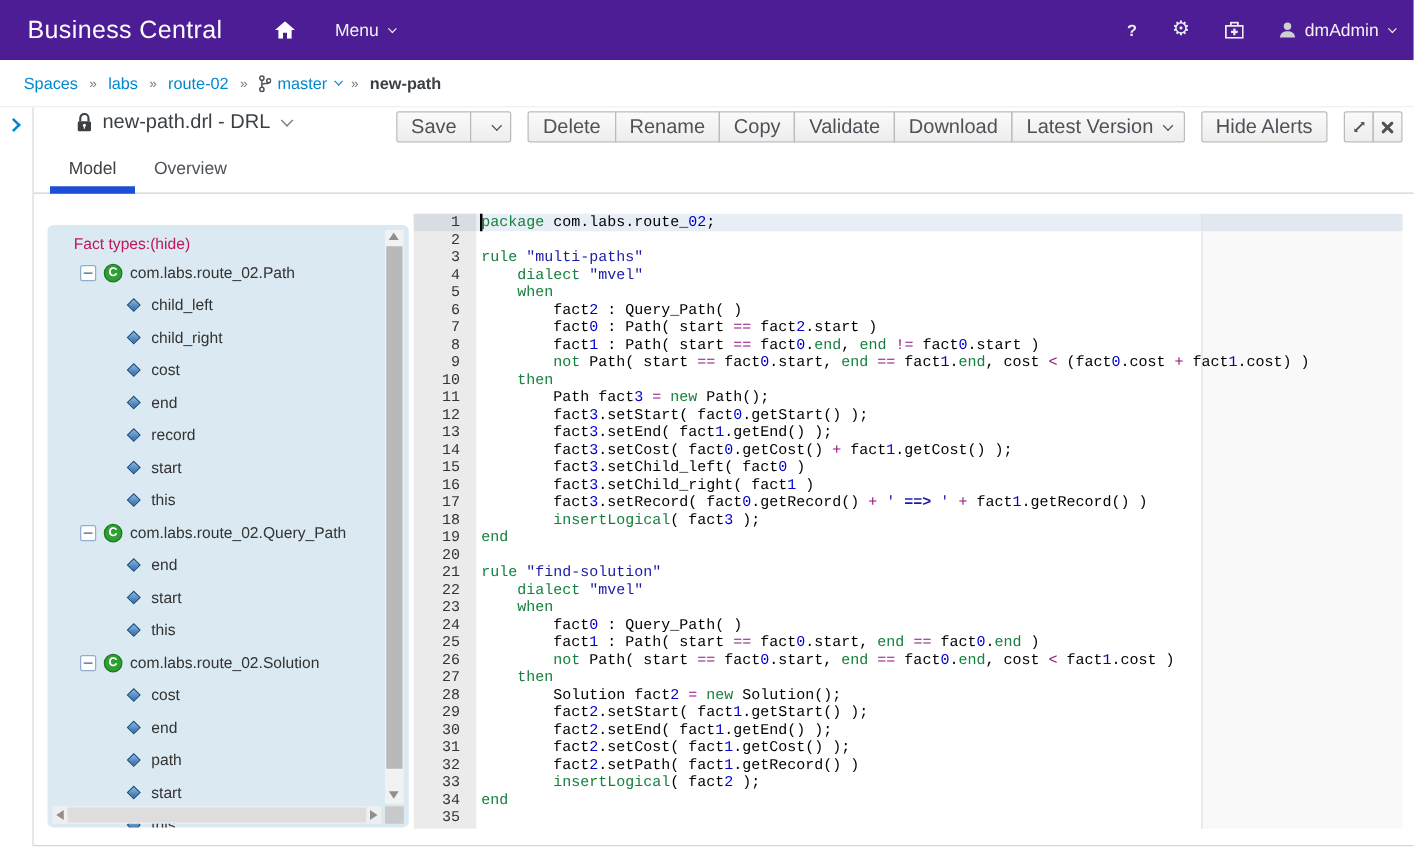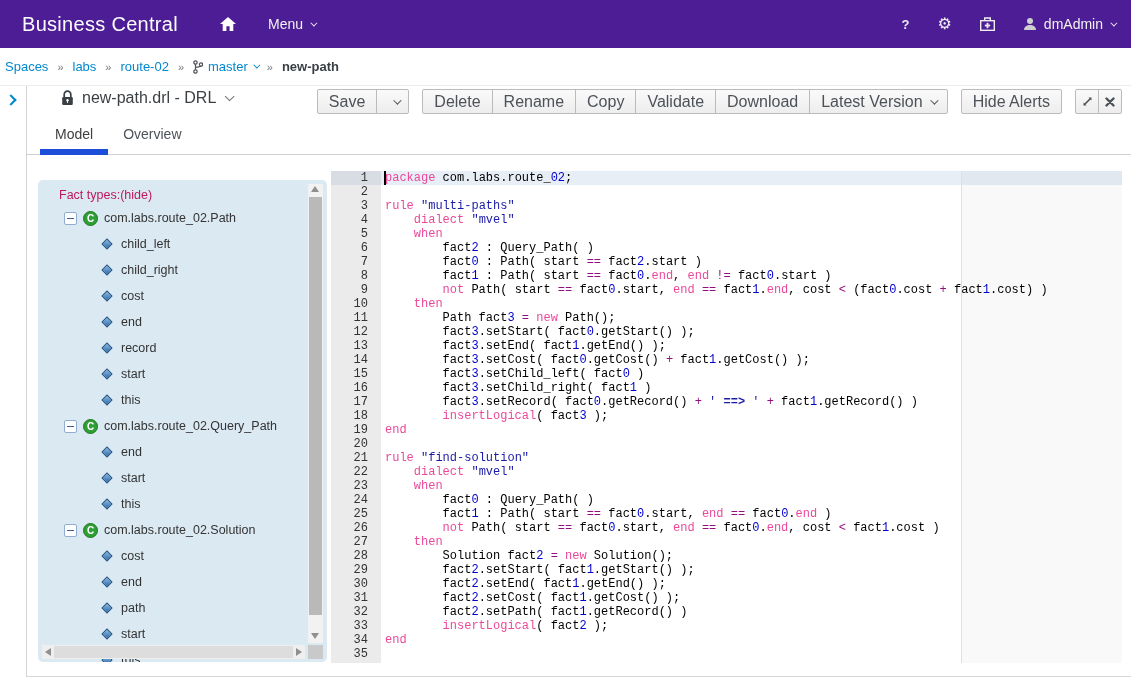--- a/index.html
+++ b/index.html
@@ -23,21 +23,21 @@
                 font-size:14px; color:#f2f2f2; cursor:pointer; }
 
   .chev { display:inline-block; width:6px; height:6px;
           border-right:1.5px solid currentColor; border-bottom:1.5px solid currentColor;
           transform:rotate(45deg) translateY(-2px); }
   .chev-sm { width:5px; height:5px; }
 
   
   .breadcrumb { position:absolute; top:48px; left:0; width:1131px; height:38px;
                 background:#fff; border-bottom:1px solid #ededed; display:flex;
-                align-items:center; padding-left:5px; font-size:13px; }
+                align-items:center; padding-left:19px; font-size:13px; }
   .bc-link { color:#0088ce; cursor:pointer; }
   .bc-sep { color:#72767b; font-size:11px; margin:0 9px; }
   .bc-branch { color:#0088ce; display:flex; align-items:center; gap:5px; cursor:pointer; }
   .bc-current { color:#393f44; font-weight:700; }
 
   
   .left-strip { position:absolute; top:86px; left:0; width:27px; height:591px;
                 border-right:1px solid #d4d4d4; background:#fff; }
   .strip-chevron { position:absolute; top:10px; left:7px; width:8px; height:8px;
                    border-top:2.5px solid #0088ce; border-right:2.5px solid #0088ce;
@@ -129,21 +129,21 @@
   .gutter-cell { height:14px; text-align:right; padding-right:13px; color:#333; cursor:pointer; }
   .gutter-cell.active { background:#d8dde3; }
   .active-line { position:absolute; left:50px; right:0; top:0; height:14px;
                  background:#e7eef6; z-index:0; }
   .margin-shade { position:absolute; left:630px; right:0; top:0; bottom:0;
                   background:rgba(0,0,0,0.025); border-left:1px solid #e0e0e0; z-index:1; }
   .code-lines { position:absolute; left:50px; top:0; right:0; z-index:2; }
   .code-line { height:14px; white-space:pre; padding-left:4px; cursor:text; }
   .cursor { position:absolute; left:53px; top:0; width:2px; height:14px;
             background:#000; z-index:4; }
-  .tk-k { color:#ec4899;font-family:Liberation Mono, monospace; }
+  .tk-k { color:#15803d;font-family:Liberation Mono, monospace; }
   .tk-o { color:#930f80; }
   .tk-n { color:#0000cd; }
   .tk-s { color:#1a1aa6; }
   .tk-b { color:#1a1aa6; font-weight:700; }
   .tk-p { color:#000; }
 
   
   .svg-icon { display:block; }
 </style>
 </head>

